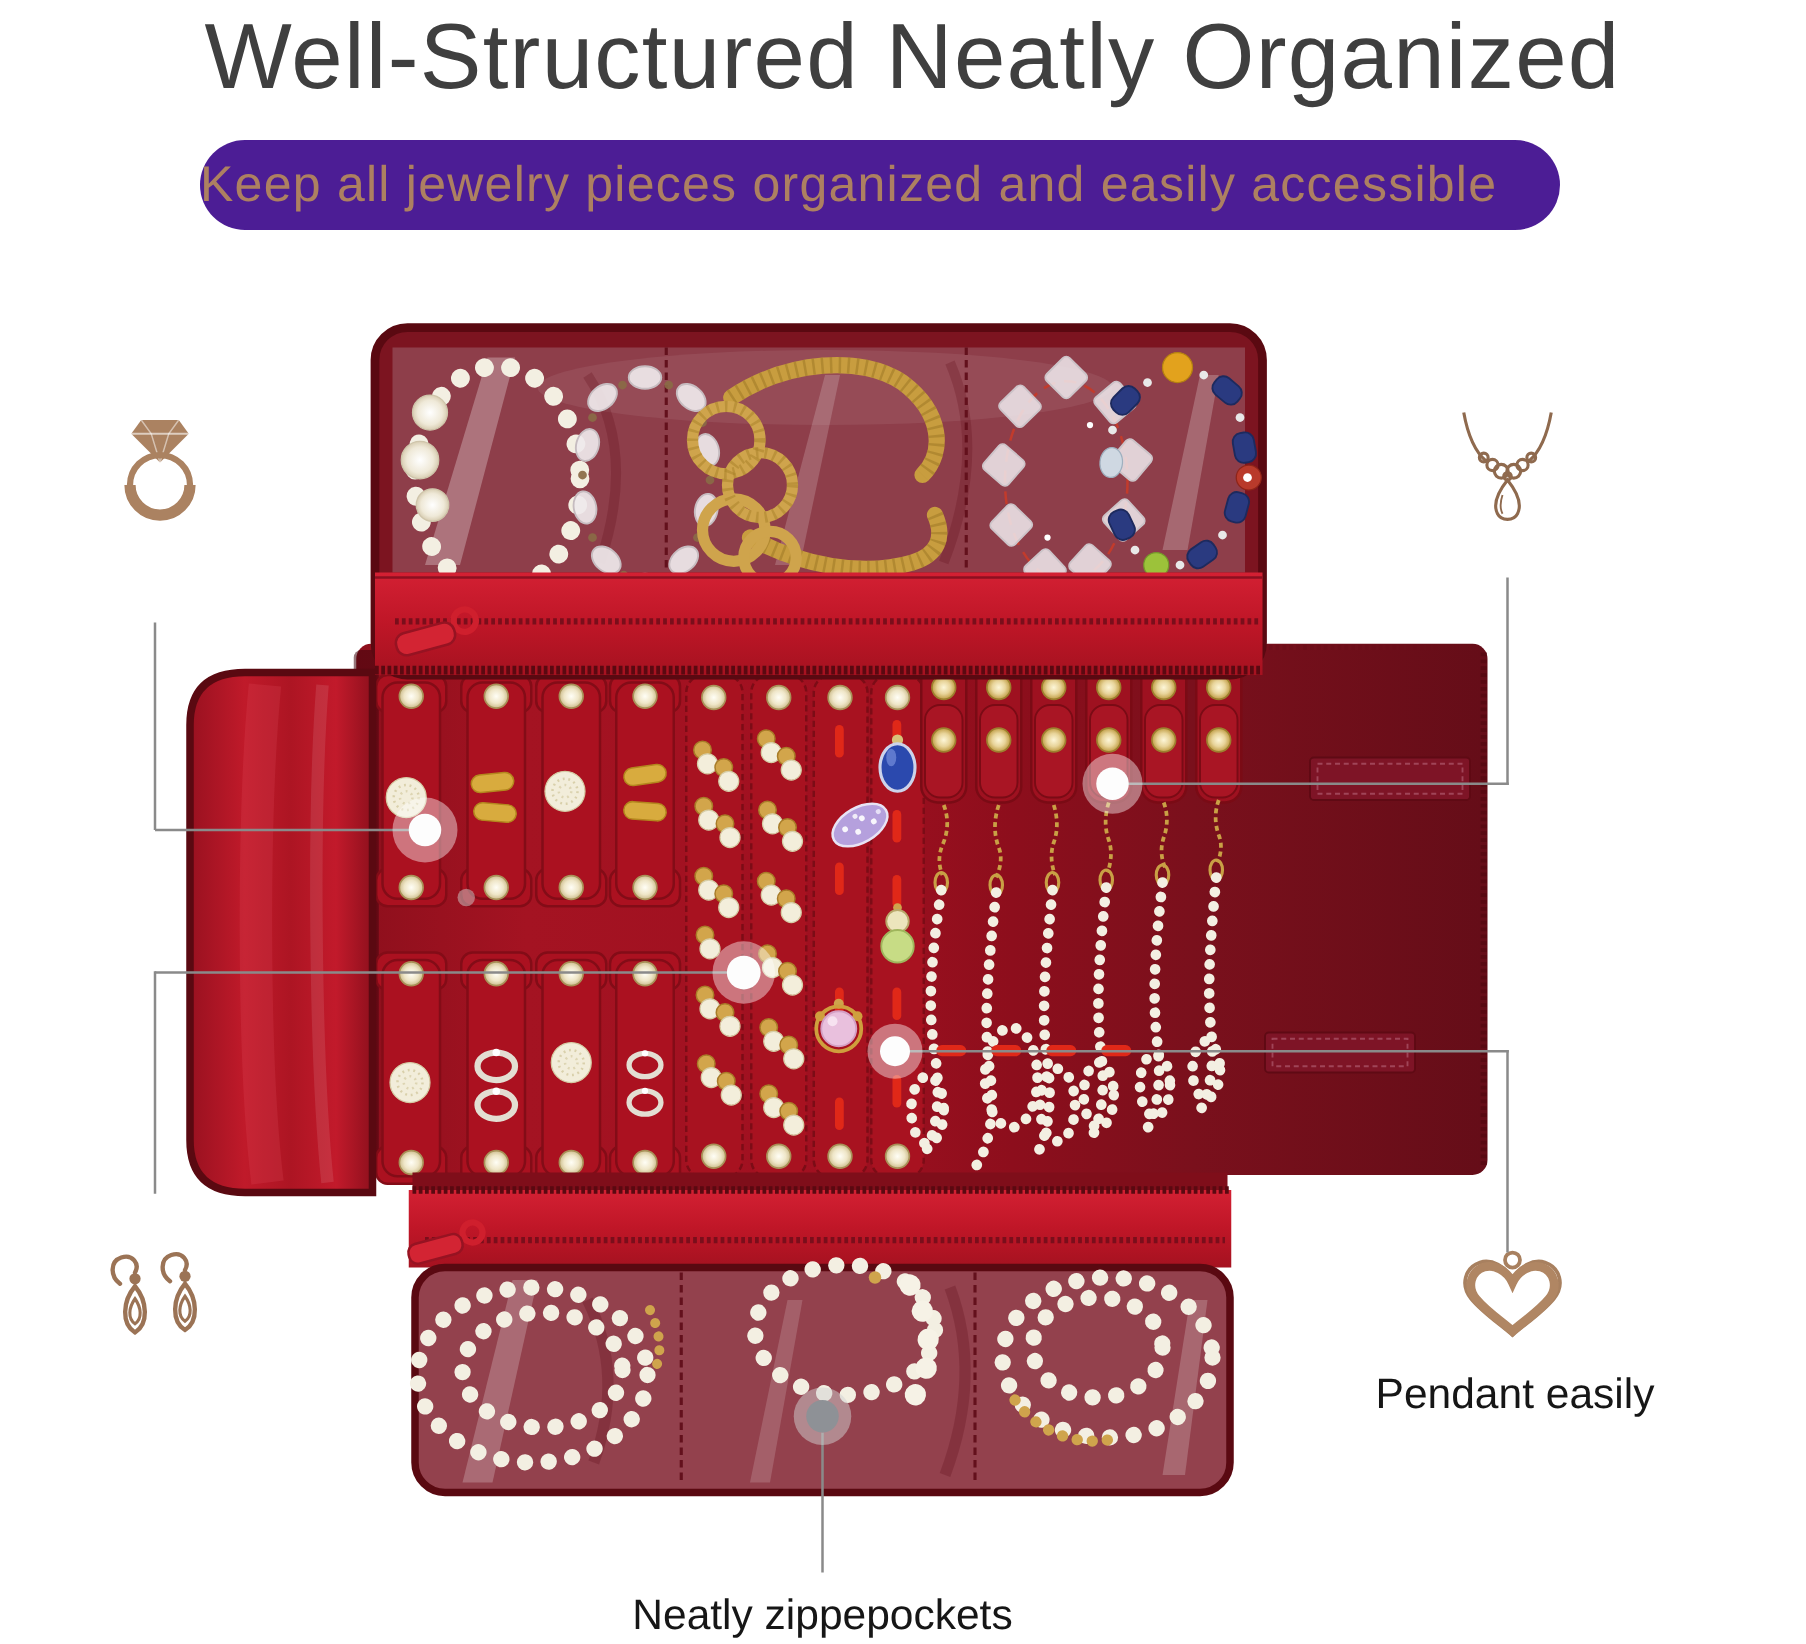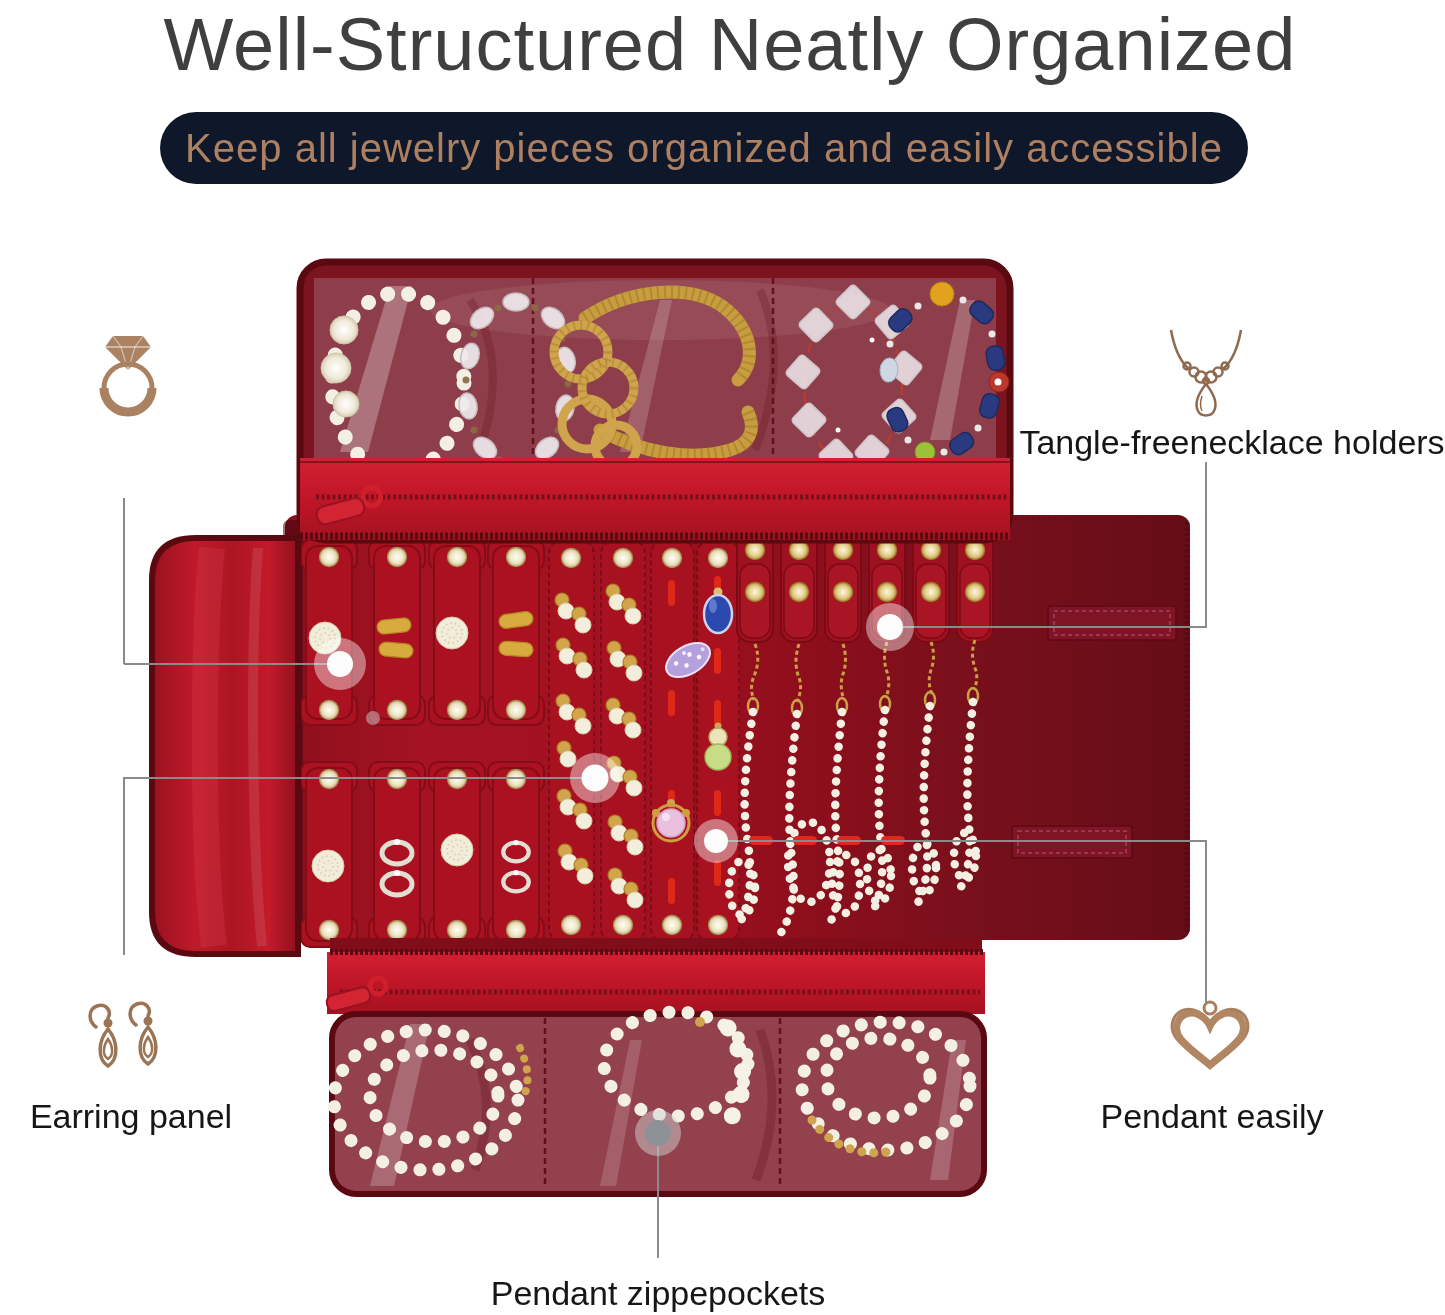--- a/index.html
+++ b/index.html
@@ -1,21 +1,21 @@
 <!DOCTYPE html>
 <html><head>
 <meta charset="utf-8">
 <style>
   html,body{margin:0;padding:0;background:#fff;}
   .stage{position:relative;width:1445px;height:1315px;background:#ffffff;overflow:hidden;
          font-family:"Liberation Sans",sans-serif;padding-left:15px;}
   .title{position:absolute;left:0;top:2px;width:100%;text-align:center;
          font-size:74px;font-weight:400;letter-spacing:1px;color:#3f3f3f;white-space:nowrap;}
   .pill{position:absolute;left:160px;top:112px;width:1088px;height:72px;border-radius:36px;
-        background:#0f172a;display:flex;align-items:center;justify-content:center;}
+        background:#4c1d95;display:flex;align-items:center;}
   .pill span{font-size:40px;color:#ad8061;letter-spacing:1px;white-space:nowrap;}
   .callout-label{position:absolute;transform:translate(-50%,-50%);font-size:34px;color:#161616;
         white-space:nowrap;}
   .line{position:absolute;background:#8a8a8a;}
   .icon{position:absolute;}
   .dot{position:absolute;transform:translate(-50%,-50%);border-radius:50%;}
   .halo{background:rgba(255,255,255,0.42);}
   .core{background:#fdfdfd;}
   .halo-gray{background:rgba(210,210,210,0.5);}
   .core-gray{background:#8e9196;}
@@ -488,24 +488,22 @@
       <path d="M8,34 C3,41 2,50 8,54 C14,50 13,41 8,34 Z" stroke-width="2.5"></path>
     </g>
   </svg>
 
   <svg class="icon" style="left:1166px;top:998px" width="88" height="88" viewBox="0 0 88 88">
     <circle cx="44" cy="10" r="6" fill="none" stroke="#a8805f" stroke-width="3"></circle>
     <path d="M44,26 C39,15 27,9 18,12 C6,16 2,30 11,41 C20,52 35,62 44,70 C53,62 68,52 77,41 C86,30 82,16 70,12 C61,9 49,15 44,26 Z" fill="none" stroke="#a8805f" stroke-width="3"></path>
     <path transform="translate(5.3,5.2) scale(0.88)" d="M44,26 C39,15 27,9 18,12 C6,16 2,30 11,41 C20,52 35,62 44,70 C53,62 68,52 77,41 C86,30 82,16 70,12 C61,9 49,15 44,26 Z" fill="none" stroke="#b08663" stroke-width="8"></path>
   </svg>
 
-  <div class="callout-label" style="left:1232px;top:442px">Tangle-freenecklace holders</div>
-  <div class="callout-label" style="left:131px;top:1116px">Earring panel</div>
   <div class="callout-label" style="left:1212px;top:1116px">Pendant easily</div>
-  <div class="callout-label" style="left:658px;top:1293px">Pendant zippepockets</div>
+  <div class="callout-label" style="left:658px;top:1293px">Neatly zippepockets</div>
 
   <div class="line" style="left:123px;top:498px;width:2px;height:166px"></div>
   <div class="line" style="left:124px;top:663px;width:215px;height:2px"></div>
   <div class="line" style="left:124px;top:777px;width:472px;height:2px"></div>
   <div class="line" style="left:123px;top:777px;width:2px;height:178px"></div>
   <div class="line" style="left:1205px;top:462px;width:2px;height:166px"></div>
   <div class="line" style="left:890px;top:626px;width:317px;height:2px"></div>
   <div class="line" style="left:716px;top:840px;width:491px;height:2px"></div>
   <div class="line" style="left:1205px;top:840px;width:2px;height:162px"></div>
   <div class="line" style="left:657px;top:1146px;width:2px;height:112px"></div>

